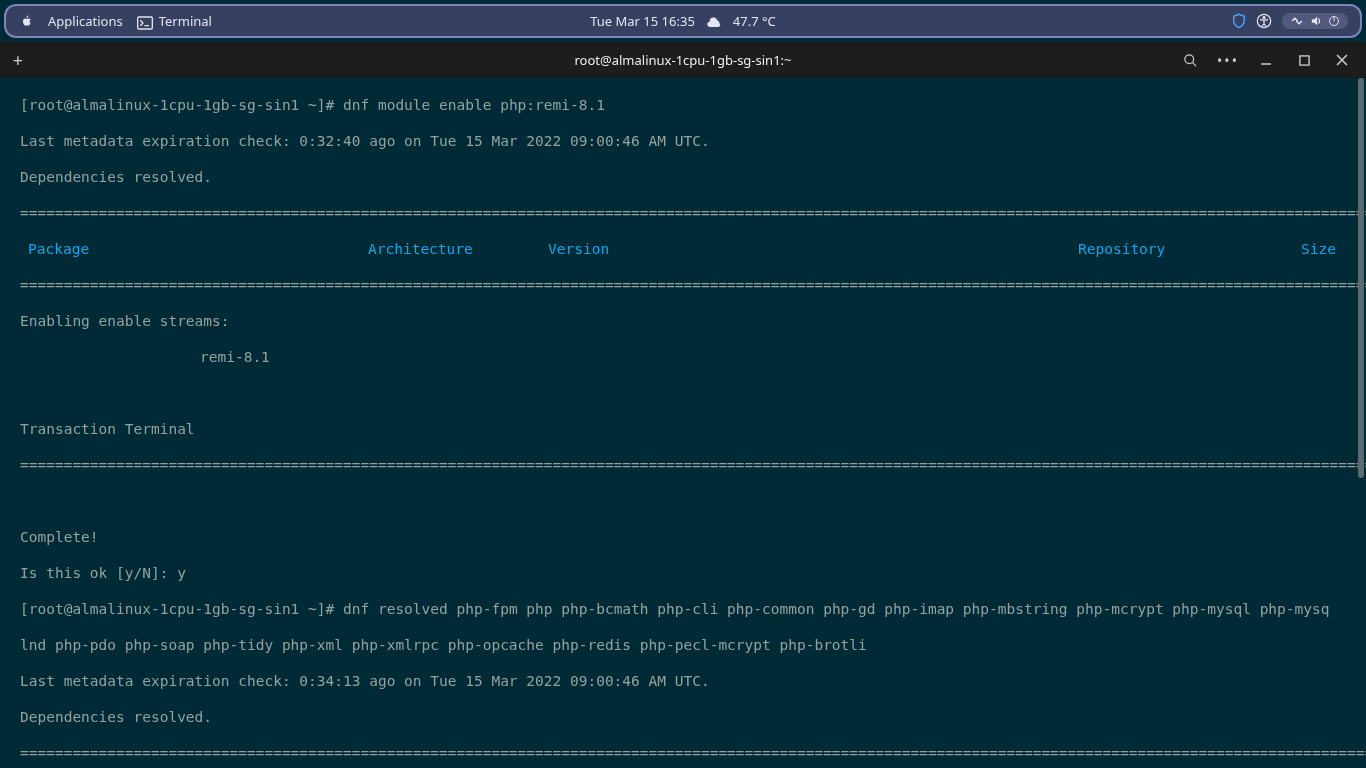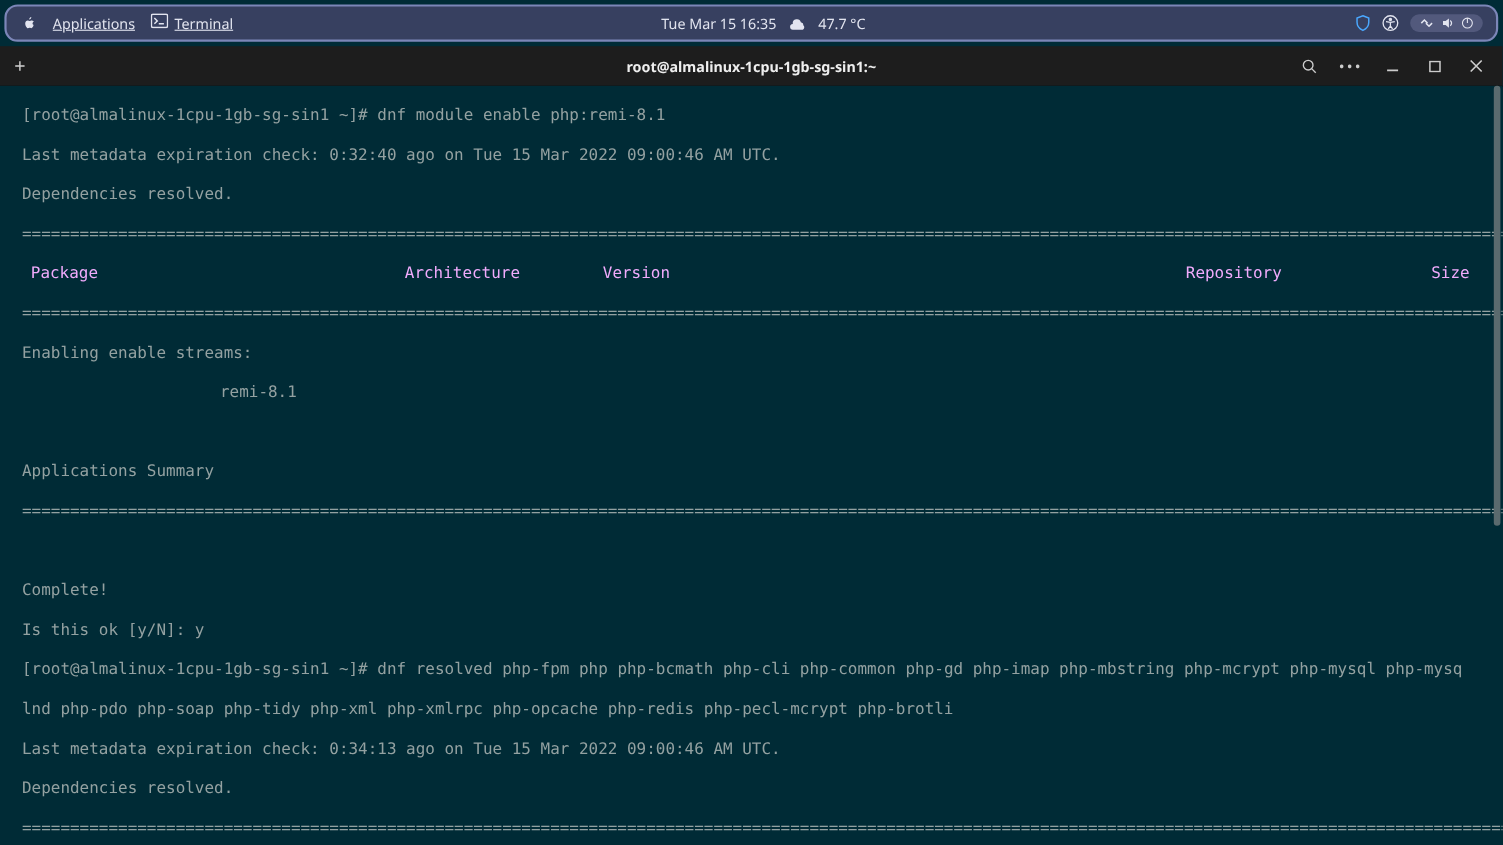--- a/index.html
+++ b/index.html
@@ -1,35 +1,35 @@
 <!DOCTYPE html>
 <html><head>
 <meta charset="utf-8">
 <style>
   html,body{margin:0;padding:0;width:1366px;height:768px;background:#002b36;font-family:ui-sans-serif,system-ui,-apple-system,sans-serif;overflow:hidden;}
   
   .top-panel{position:absolute;left:0;right:0;top:0;height:34px;background:#374060;border:2px solid #7c86b8;border-radius:12px;box-sizing:border-box;display:flex;align-items:center;color:#e2e4ef;font-size:13px;margin:4px;}
-  .tp-left{display:flex;align-items:center;gap:14px;padding-left:14px;text-decoration:underline;}
-  .tp-center{position:absolute;left:50%;transform:translateX(-50%);display:flex;align-items:center;gap:10px;margin-left:11px;}
+  .tp-left{display:flex;align-items:center;gap:14px;padding-left:14px;}
+  .tp-center{position:absolute;left:50%;transform:translateX(-50%);display:flex;align-items:center;gap:10px;}
   .tp-right{margin-left:auto;padding-right:12px;display:flex;align-items:center;gap:10px;}
   .apple-icon svg,.weather-icon svg,.a11y-icon svg,.shield-icon svg,.app-icon svg{display:block}
-  .app-btn{display:flex;align-items:flex-start;gap:6px}
+  .app-btn{display:flex;align-items:flex-end;gap:6px}
   .pill{background:#52597c;border-radius:10px;padding:2px 8px;display:flex;align-items:center;gap:6px;}
   .pill svg{display:block}
   
   .win-bar{position:absolute;left:0;right:0;top:42px;height:36px;background:#1d1d1d;display:flex;align-items:center;border-bottom:1px solid #000;}
   .win-plus{width:36px;text-align:center;color:#ccc;font-size:18px;line-height:36px;cursor:pointer}
-  .win-title{position:absolute;left:50%;transform:translateX(-50%);color:#eee;font-size:13px;font-weight:700}
+  .win-title{position:absolute;left:50%;transform:translateX(-50%);color:#eee;font-size:13px;font-weight:400}
   .win-ctrls{margin-left:auto;display:flex;align-items:center;gap:22px;padding-right:16px;color:#ccc}
   .win-ctrls span{cursor:pointer;display:inline-flex;align-items:center;justify-content:center;width:16px;height:16px}
   
   .term{position:absolute;left:0;right:0;top:78px;bottom:0;background:#002b36;color:#93a1a1;font-family:"DejaVu Sans Mono","Menlo","Consolas",monospace;font-size:14.5px;line-height:18px;padding:0 20px;white-space:pre;overflow:hidden;}
   .prompt{color:#93a1a1}
   .cmd{color:#93a1a1}
-  .hdr{color:#f0abfc}
+  .hdr{color:#0ea5e9}
   .scroll-thumb{position:absolute;right:2px;top:78px;width:6px;height:400px;background:#5a6a6e;border-radius:3px}
   .row{display:flex}
   .c-pkg{width:340px;padding-left:8px}
   .c-arch{width:180px}
   .c-ver{width:530px}
   .c-repo{width:220px}
   .c-size{flex:1;text-align:right;padding-right:10px}
   .full{padding-left:0}
 </style>
 </head>
@@ -127,21 +127,21 @@
 <div class="full">=========================================================================================================================================================================</div>
 <div class="row hdr">
   <span class="c-pkg">Package</span><span class="c-arch">Architecture</span><span class="c-ver">Version</span><span class="c-repo">Repository</span><span class="c-size">Size</span>
 </div>
 <div class="full">=========================================================================================================================================================================</div>
 <div class="full">Enabling enable streams:</div>
 <div class="row">
   <span class="c-arch"></span><span class="c-ver">remi-8.1</span>
 </div>
 <div class="full">&nbsp;</div>
-<div class="full">Applications Summary</div>
+<div class="full">Transaction Terminal</div>
 <div class="full">=========================================================================================================================================================================</div>
 <div class="full">&nbsp;</div>
 <div class="full">Complete!</div>
 <div class="full">Is this ok [y/N]: y</div>
 <div class="full"><span class="prompt">[root@almalinux-1cpu-1gb-sg-sin1 ~]# </span><span class="cmd">dnf resolved php-fpm php php-bcmath php-cli php-common php-gd php-imap php-mbstring php-mcrypt php-mysql php-mysq</span></div>
 <div class="full cmd">lnd php-pdo php-soap php-tidy php-xml php-xmlrpc php-opcache php-redis php-pecl-mcrypt php-brotli</div>
 <div class="full">Last metadata expiration check: 0:34:13 ago on Tue 15 Mar 2022 09:00:46 AM UTC.</div>
 <div class="full">Dependencies resolved.</div>
 <div class="full">=========================================================================================================================================================================</div>
 

